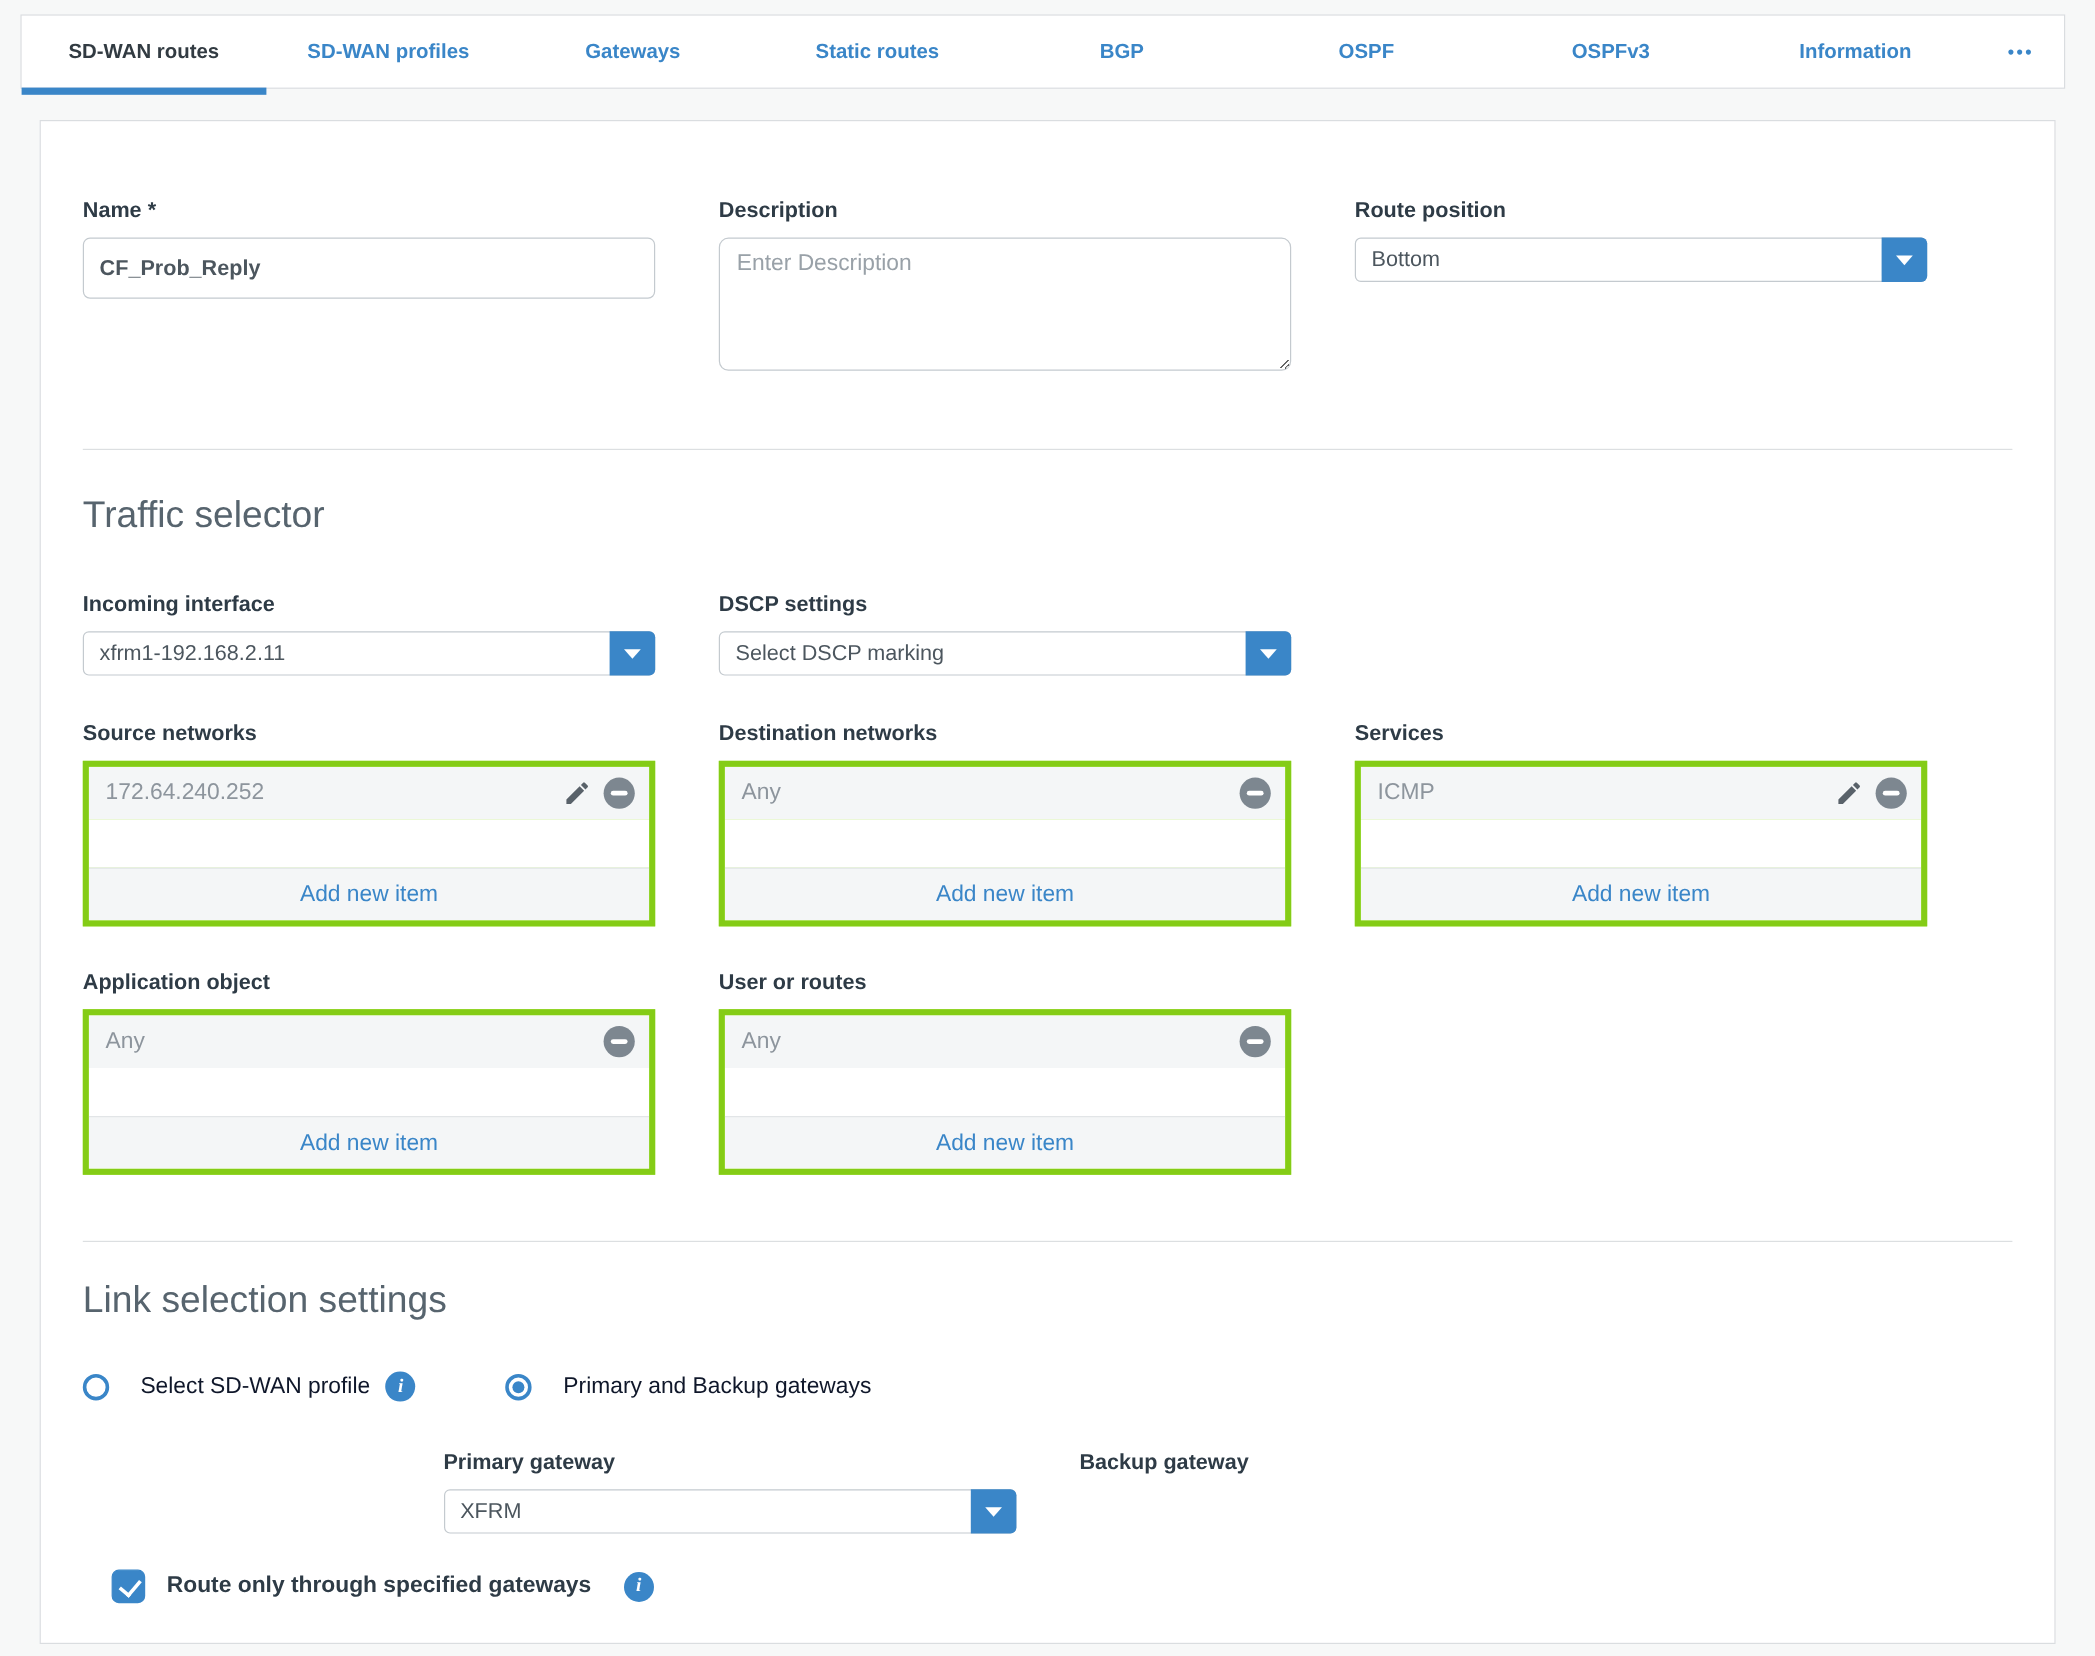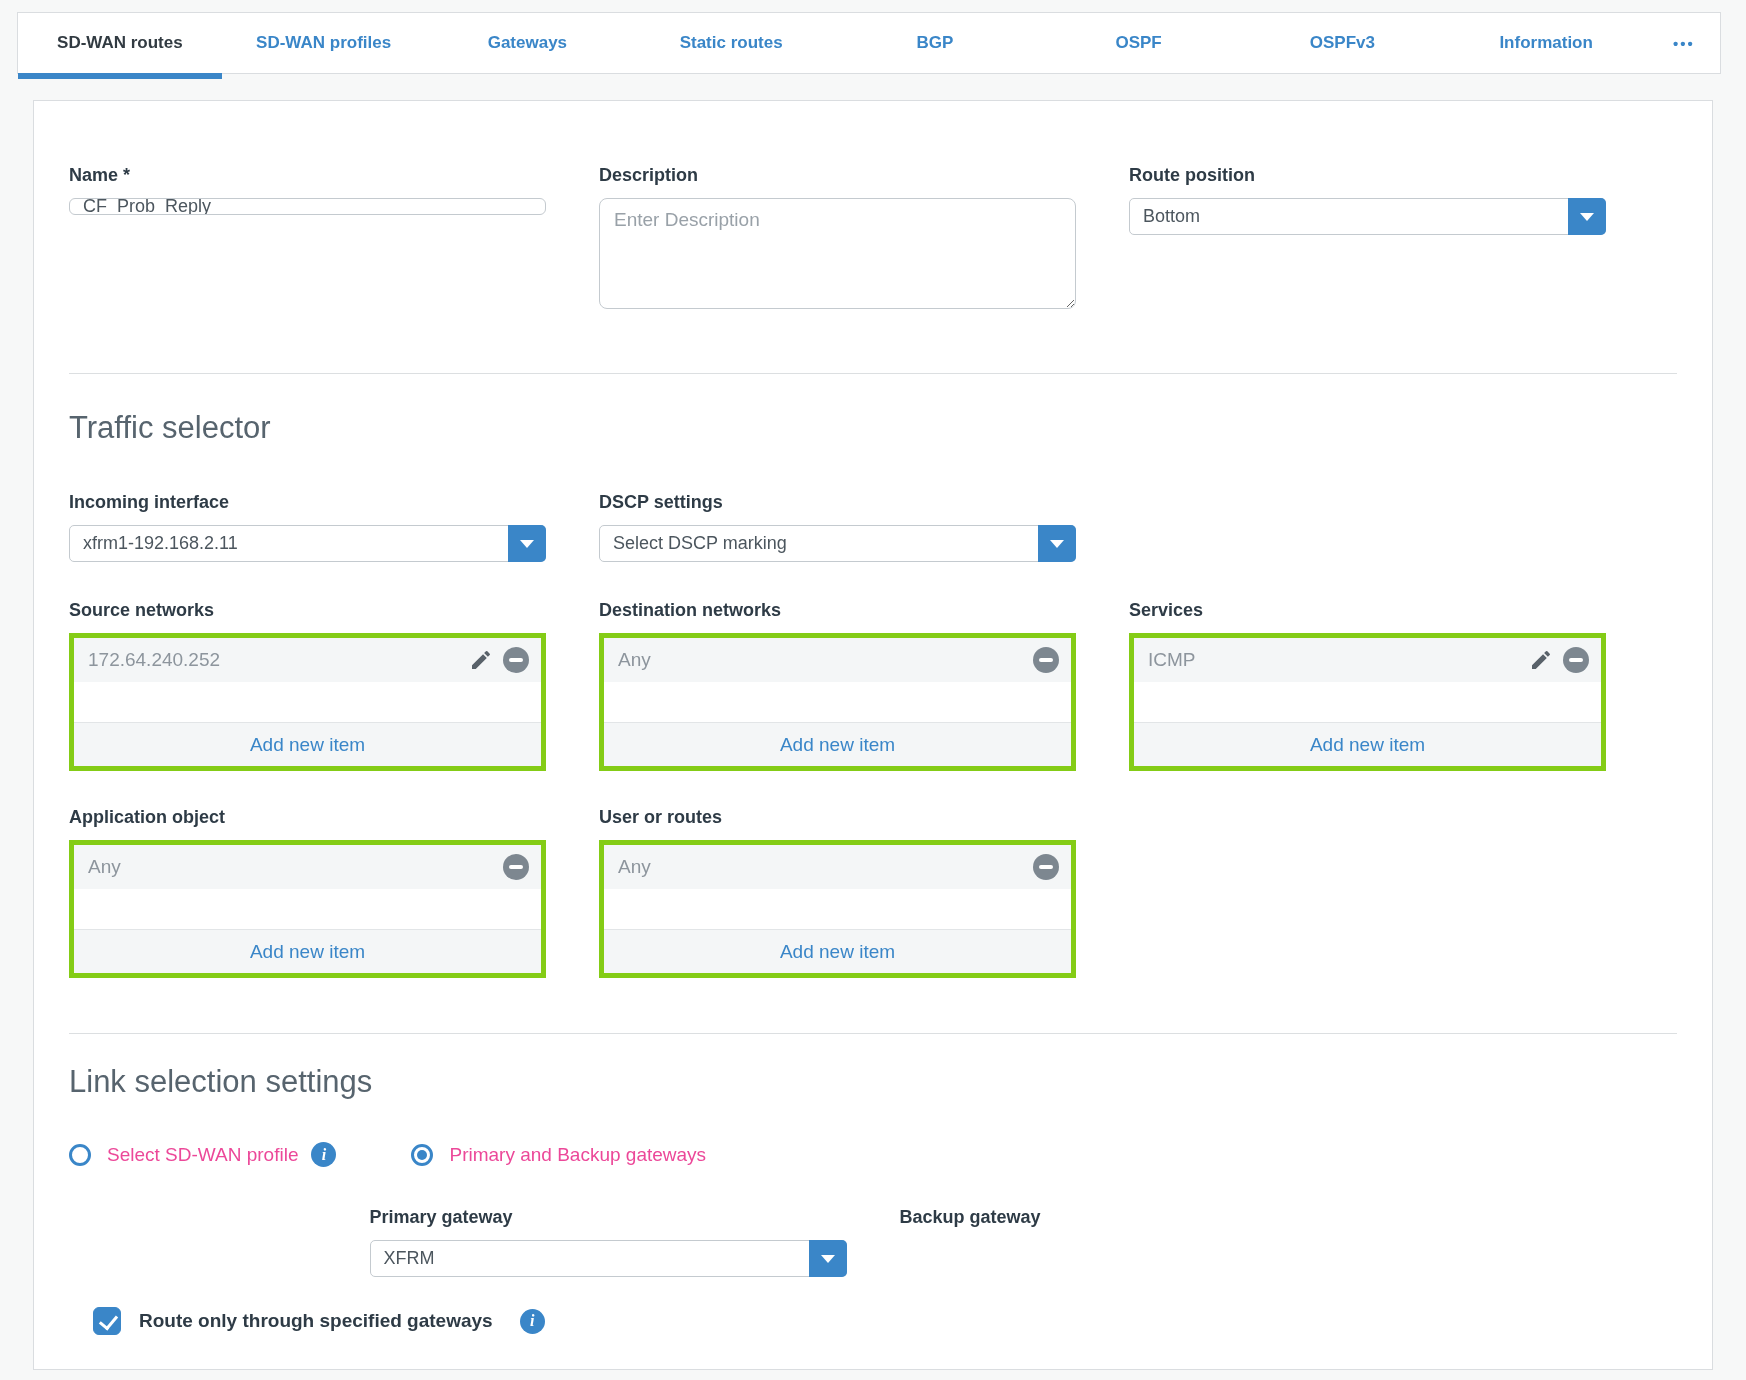--- a/index.html
+++ b/index.html
@@ -56,23 +56,23 @@
   }
   .form-row{display:flex;}
   .col{width:477px;margin-right:53px;flex:none;}
   .col:last-child{margin-right:0;}
   .field-label{
     font-size:18px;font-weight:bold;color:var(--label);
     line-height:20px;margin-bottom:13px;
   }
   .row1{margin-top:64px;}
   .text-input{
-    width:100%;height:17px;border:1px solid var(--field-border);
+    width:100%;height:51px;border:1px solid var(--field-border);
     border-radius:6px;padding:0 13px;font-size:18px;color:var(--value);
-    font-family:"Liberation Sans",sans-serif;background:#fff;outline:none;
+    font-family:"Liberation Sans",sans-serif;background:#fff;outline:none;font-weight:bold;
   }
   .textarea{
     width:100%;height:111px;border:1px solid var(--field-border);
     border-radius:8px;padding:10px 14px;font-size:19px;color:var(--value);
     font-family:"Liberation Sans",sans-serif;resize:both;outline:none;
   }
   .textarea::placeholder{color:#99a1a8;}
   .select{
     position:relative;height:37px;border:1px solid var(--field-border);
     border-radius:5px;background:#fff;display:flex;align-items:center;
@@ -129,21 +129,21 @@
   .radio-row{margin-top:42px;display:flex;align-items:center;}
   .radio-option{display:flex;align-items:center;cursor:pointer;}
   .radio-option + .radio-option{margin-left:75px;align-items:center;}
   .radio{
     width:22px;height:22px;border:3px solid var(--accent);border-radius:50%;
     background:#fff;position:relative;flex:none;
   }
   .radio.selected::after{
     content:'';position:absolute;inset:3px;background:var(--accent);border-radius:50%;
   }
-  .radio-label{margin-left:16px;font-size:19px;color:#ec4899;}
+  .radio-label{margin-left:26px;font-size:19px;color:#0f172a;}
   .info-icon{
     width:25px;height:25px;border-radius:50%;background:var(--accent);
     color:#fff;display:inline-flex;align-items:center;justify-content:center;
     font:italic bold 16px "Liberation Serif", serif;flex:none;cursor:pointer;
   }
   .radio-option .info-icon{margin-left:13px;}
   .checkbox-row{margin-top:30px;display:flex;align-items:center;padding-left:24px;}
   .checkbox{
     width:28px;height:28px;border:1px solid var(--accent);background:#fff;
     border-radius:6px;position:relative;cursor:pointer;flex:none;

